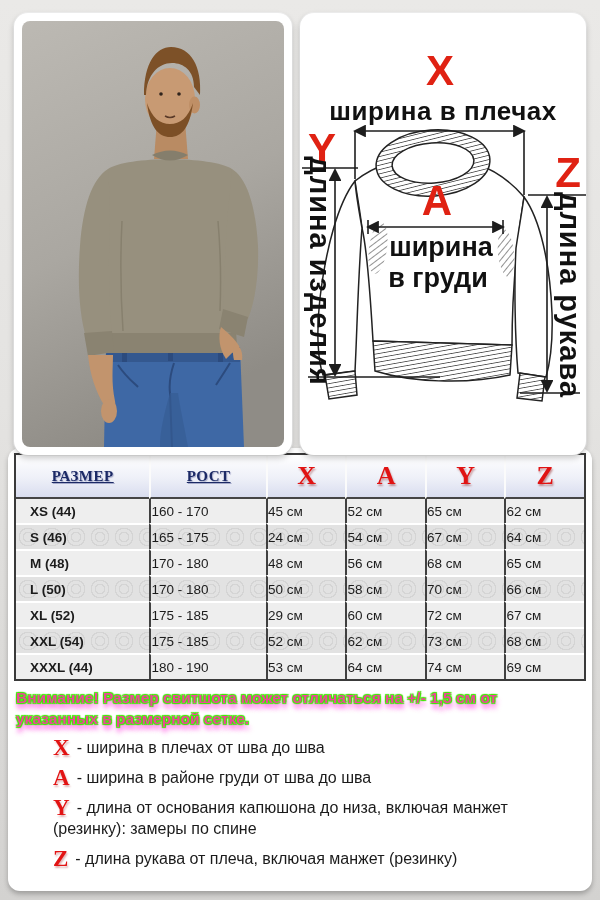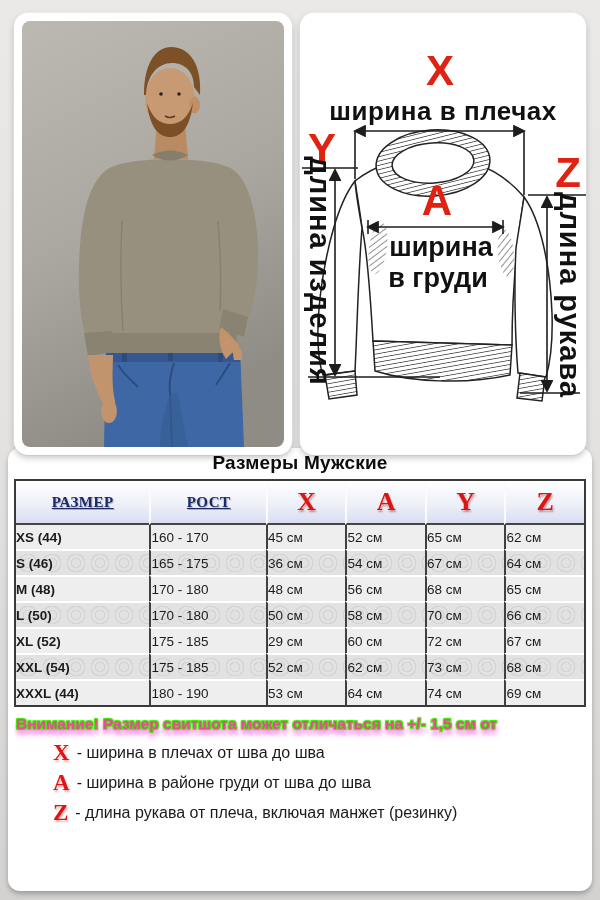--- a/index.html
+++ b/index.html
@@ -37,21 +37,21 @@
     border-bottom:2px solid #454545;border-left:2px solid #fbfbfb;
     font-family:"Liberation Serif", serif;font-weight:bold;
   }
   .size-table th:first-child{border-left:none;}
   .size-table th.txt{font-size:15px;color:#1c2a66;text-shadow:1px 1px 1px rgba(40,50,120,.35);letter-spacing:.5px;text-decoration:underline;}
   .size-table th.red{font-size:26px;color:#e01313;text-shadow:1px 2px 2px rgba(130,0,0,.4);}
   .size-table td{
     height:24px;font-size:13.5px;color:#1c1c1c;
     border-top:2px solid #fff;border-left:2px solid #404040;padding:0;
   }
-  .size-table td:first-child{border-left:none;text-align:left;font-weight:bold;}
+  .size-table td:first-child{border-left:none;text-align:left;padding-left:14px;font-weight:bold;}
   .size-table tr:first-child td{border-top:none;}
   .size-table tr.odd td{background-color:#eeeeee;}
   .size-table tr.even td{
     background-color:#e2e2e2;
     background-image:radial-gradient(circle, rgba(255,255,255,0) 0 4px,
       rgba(110,110,110,.12) 4px 5.5px, rgba(255,255,255,0) 5.5px 8px,
       rgba(110,110,110,.12) 8px 9.5px, rgba(255,255,255,0) 9.5px);
     background-size:24px 24px;
   }
   .attention{
@@ -180,21 +180,20 @@
     <text x="143" y="107" text-anchor="middle" font-size="26" font-weight="bold" fill="#111" letter-spacing="0.5">ширина в плечах</text>
     <text x="10" y="258" text-anchor="middle" font-size="29" font-weight="bold" fill="#111" letter-spacing="1" transform="rotate(90 10 258)">длина изделия</text>
     <text x="260" y="282" text-anchor="middle" font-size="29" font-weight="bold" fill="#111" letter-spacing="1" transform="rotate(90 260 282)">длина рукава</text>
     <text x="141" y="243" text-anchor="middle" font-size="27" font-weight="bold" fill="#111">ширина</text>
     <text x="138" y="274" text-anchor="middle" font-size="27" font-weight="bold" fill="#111">в груди</text>
   </svg>
 </div>
 
 <div class="main-panel">
 
-  <div class="size-title">Размеры Мужские</div>
 
   <table class="size-table">
     <colgroup>
         <col class="c0">
         <col class="c1">
         <col class="c2">
         <col class="c3">
         <col class="c4">
         <col class="c5">
       </colgroup>
@@ -213,21 +212,21 @@
         <td>XS (44)</td>
         <td>160 - 170</td>
         <td>45 см</td>
         <td>52 см</td>
         <td>65 см</td>
         <td>62 см</td>
       </tr>
       <tr class="even">
         <td>S (46)</td>
         <td>165 - 175</td>
-        <td>36 см</td>
+        <td>24 см</td>
         <td>54 см</td>
         <td>67 см</td>
         <td>64 см</td>
       </tr>
       <tr class="odd">
         <td>M (48)</td>
         <td>170 - 180</td>
         <td>48 см</td>
         <td>56 см</td>
         <td>68 см</td>
@@ -263,30 +262,35 @@
         <td>53 см</td>
         <td>64 см</td>
         <td>74 см</td>
         <td>69 см</td>
       </tr>
     </tbody>
   </table>
 
   <div class="attention">
     <span>Внимание! Размер свитшота может отличаться на +/- 1,5 см от</span>
+    <span>указанных в размерной сетке.</span>
   </div>
 
   <div class="legend">
     <div class="legend-item">
       <span class="legend-letter">X</span><span>- ширина в плечах от шва до шва</span>
       
     </div>
     <div class="legend-item">
       <span class="legend-letter">A</span><span>- ширина в районе груди от шва до шва</span>
       
     </div>
     <div class="legend-item">
+      <span class="legend-letter">Y</span><span>- длина от основания капюшона до низа, включая манжет</span>
+      <span class="legend-cont">(резинку): замеры по спине</span>
+    </div>
+    <div class="legend-item">
       <span class="legend-letter">Z</span><span>- длина рукава от плеча, включая манжет (резинку)</span>
       
     </div>
   </div>
 
 </div>
 
 </body></html>

